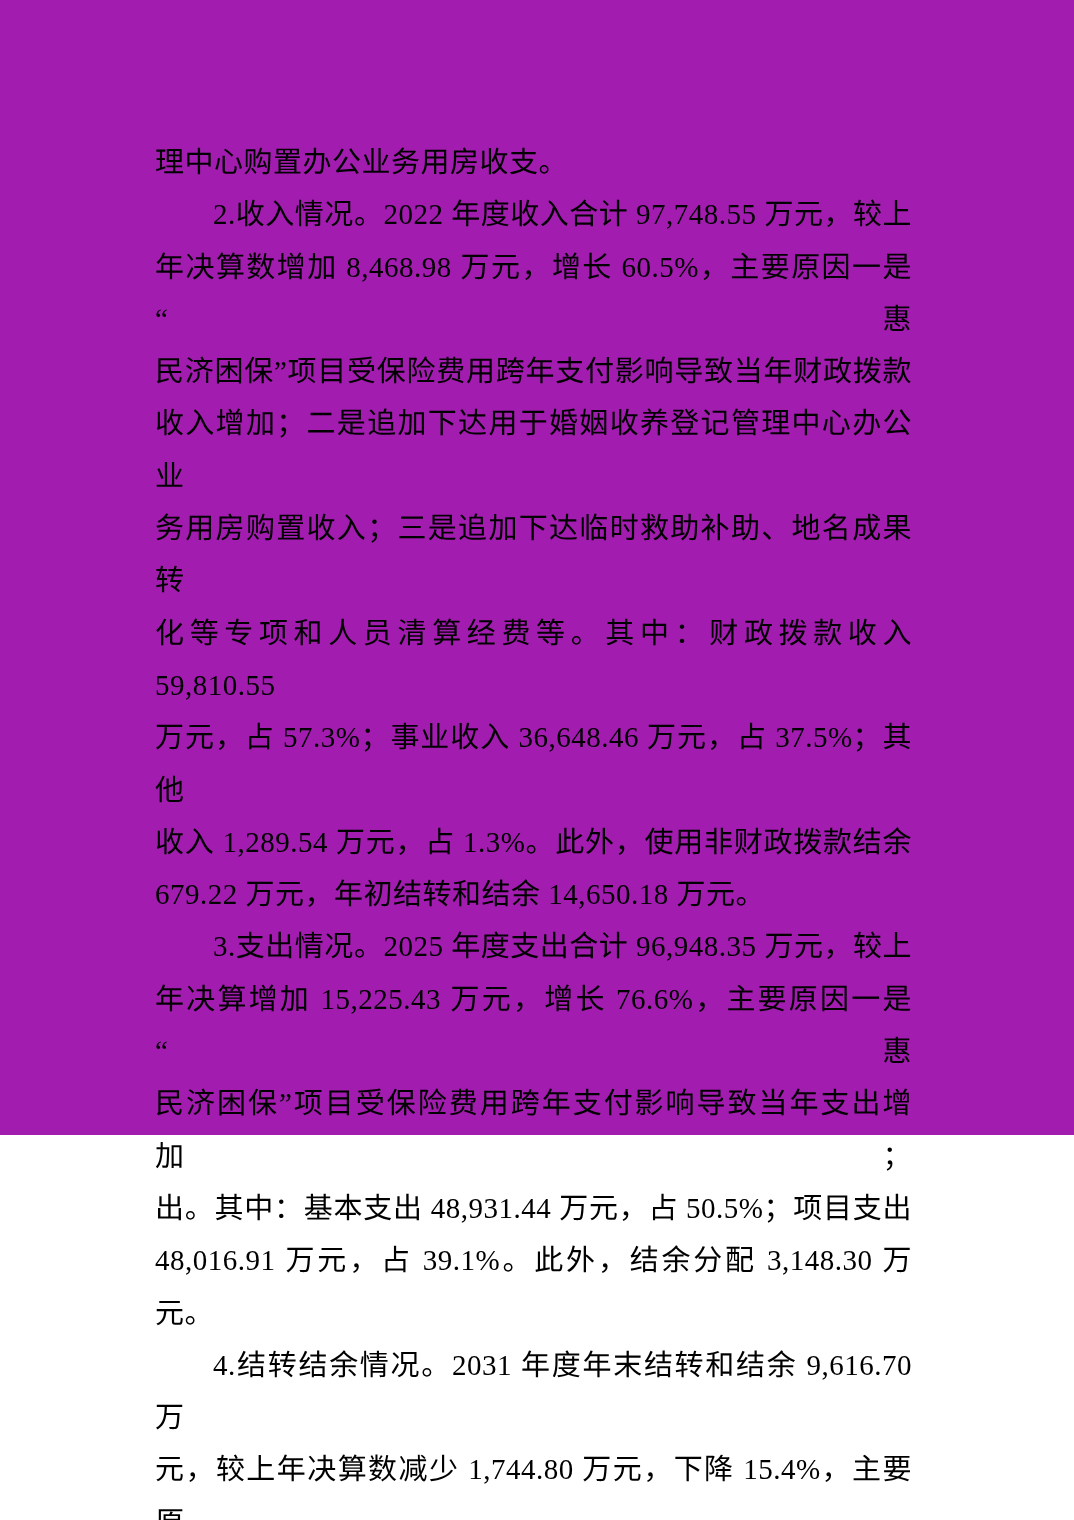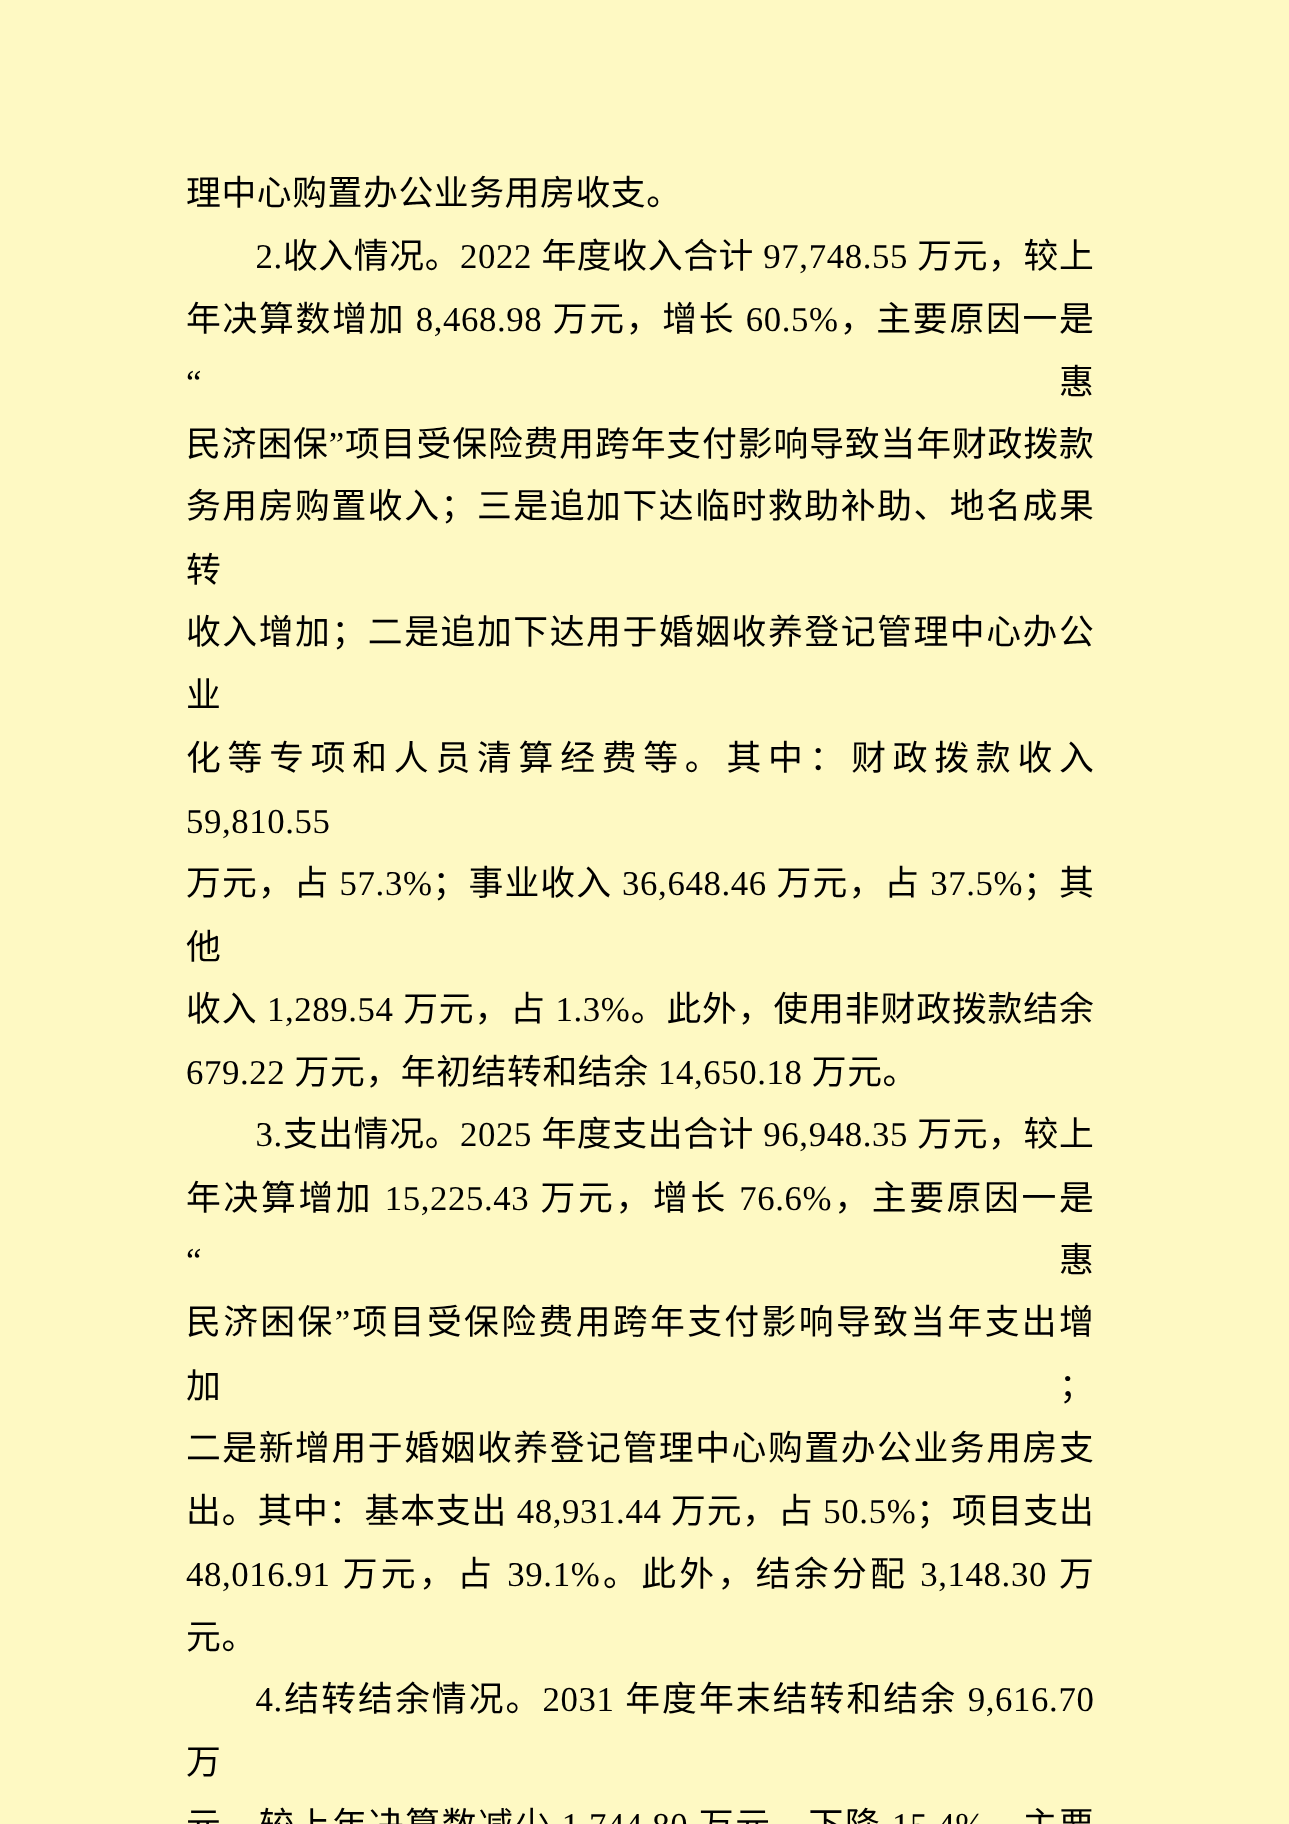--- a/index.html
+++ b/index.html
@@ -12,22 +12,22 @@
     background: #ffffff;
     color: #000000;
     font-family: "Liberation Serif", "DejaVu Serif", serif;
     position: relative;
     overflow: hidden;
   }
   .page {
     position: absolute;
     left: 0; top: 0;
     width: 1074px;
-    height: 1520px;
-    background: #fef9c3;
+    height: 1135px;
+    background: #a21caf;
   }
   .text-block {
     position: absolute;
     left: 155px;
     top: 136px;
     width: 757px;
     font-size: 29px;
     line-height: 52.3px;
     letter-spacing: 0.5px;
   }
@@ -51,33 +51,32 @@
   <div class="text-block">
 
     <div class="para">
       <div class="line para-last">理中心购置办公业务用房收支。</div>
     </div>
 
     <div class="para">
       <div class="line indent">2.收入情况。2022 年度收入合计 97,748.55 万元，较上</div>
       <div class="line">年决算数增加 8,468.98 万元，增长 60.5%，主要原因一是“惠</div>
       <div class="line">民济困保”项目受保险费用跨年支付影响导致当年财政拨款</div>
+      <div class="line">收入增加；二是追加下达用于婚姻收养登记管理中心办公业</div>
       <div class="line">务用房购置收入；三是追加下达临时救助补助、地名成果转</div>
-      <div class="line">收入增加；二是追加下达用于婚姻收养登记管理中心办公业</div>
       <div class="line">化等专项和人员清算经费等。其中：财政拨款收入 59,810.55</div>
       <div class="line">万元，占 57.3%；事业收入 36,648.46 万元，占 37.5%；其他</div>
       <div class="line">收入 1,289.54 万元，占 1.3%。此外，使用非财政拨款结余</div>
       <div class="line para-last">679.22 万元，年初结转和结余 14,650.18 万元。</div>
     </div>
 
     <div class="para">
       <div class="line indent">3.支出情况。2025 年度支出合计 96,948.35 万元，较上</div>
       <div class="line">年决算增加 15,225.43 万元，增长 76.6%，主要原因一是“惠</div>
       <div class="line">民济困保”项目受保险费用跨年支付影响导致当年支出增加；</div>
-      <div class="line">二是新增用于婚姻收养登记管理中心购置办公业务用房支</div>
       <div class="line">出。其中：基本支出 48,931.44 万元，占 50.5%；项目支出</div>
       <div class="line para-last">48,016.91 万元，占 39.1%。此外，结余分配 3,148.30 万元。</div>
     </div>
 
     <div class="para">
       <div class="line indent">4.结转结余情况。2031 年度年末结转和结余 9,616.70 万</div>
       <div class="line">元，较上年决算数减少 1,744.80 万元，下降 15.4%，主要原</div>
 
     </div>
 

